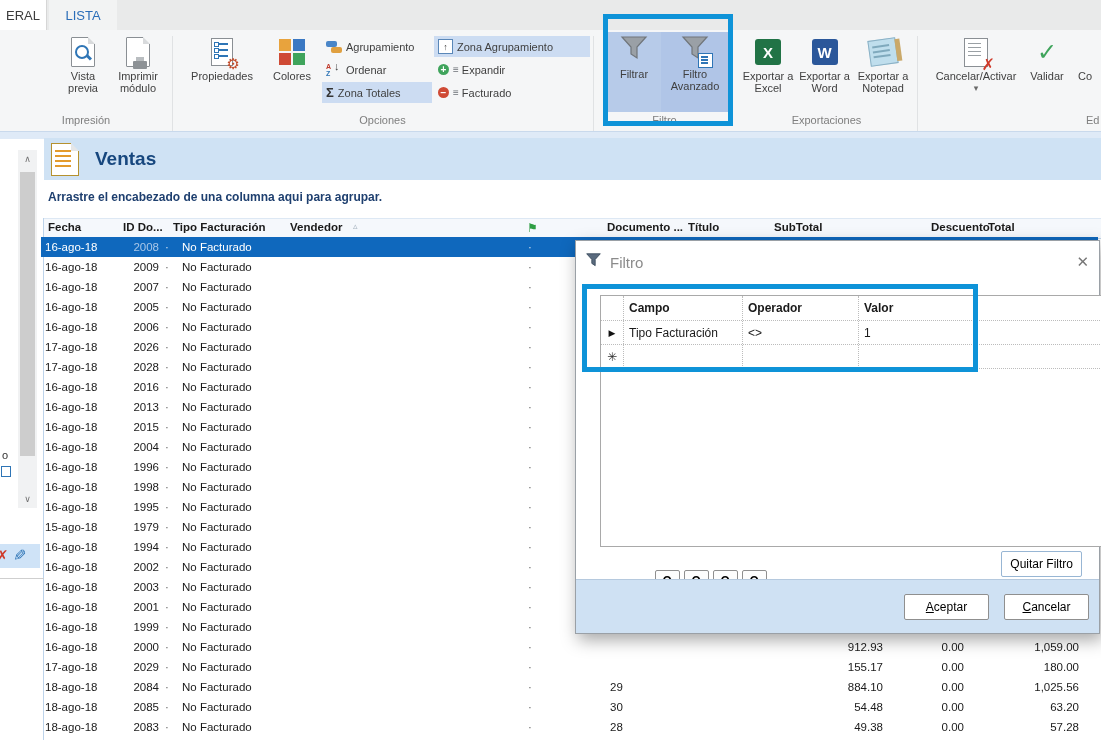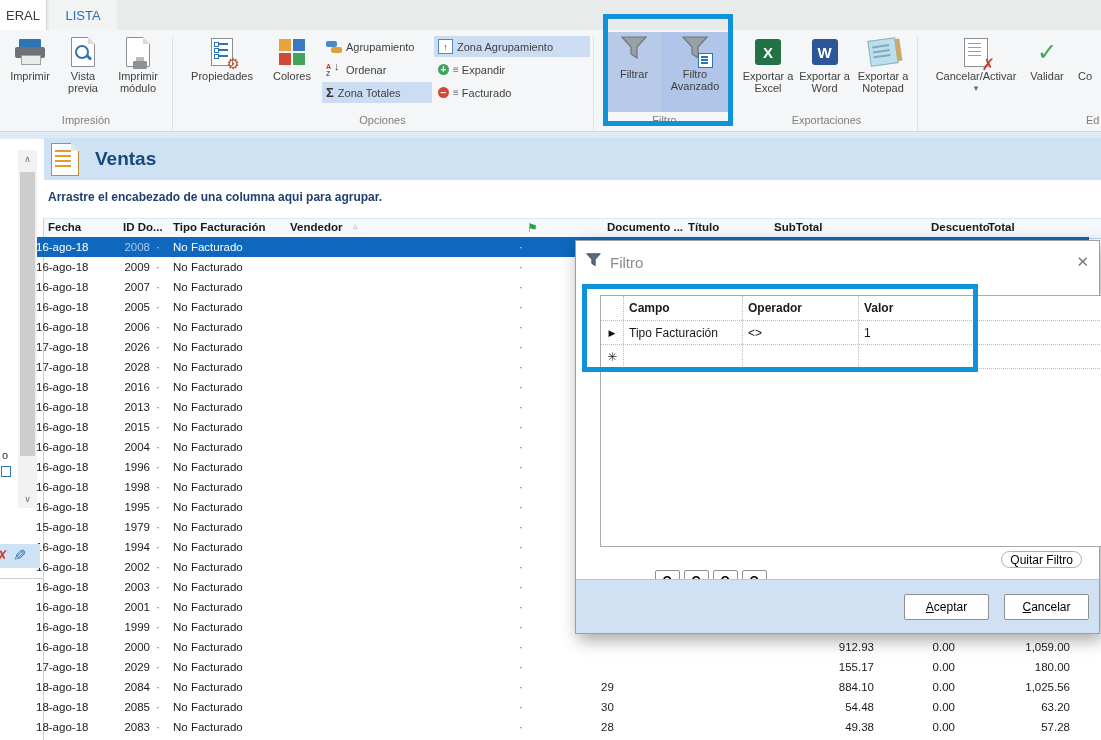--- a/index.html
+++ b/index.html
@@ -75,21 +75,21 @@
   .vdoc{width:26px;height:31px;background:#fff;border:1.5px solid #b5912f;margin-left:7px;position:relative;}
   .vdoc .fold{position:absolute;right:-1px;top:-1px;border-left:8px solid #e4e6e8;border-top:8px solid #cfe2f4;width:0;height:0;}
   .vdoc .ln{position:absolute;left:3px;width:16px;height:2px;background:#e39b2d;}
   .pagetitle{font-size:19px;font-weight:bold;color:#17477e;margin-left:16px;}
   .hint{left:48px;top:190px;font-size:12px;font-weight:bold;color:#1e3f6f;}
   
   .gridheader{left:44px;top:218px;width:1057px;height:19px;background:#f5f8fc;
               border-top:1px solid #dde8f4;border-bottom:1px solid #c2d6ea;font-size:11.5px;font-weight:bold;}
   .gridheader span{position:absolute;top:2px;white-space:nowrap;}
   .gridleftline{left:43px;top:218px;width:1px;height:522px;background:#bdd3ea;}
-  .rows{left:32px;top:237px;width:1057px;height:503px;overflow:hidden;}
+  .rows{left:41px;top:237px;width:1057px;height:503px;overflow:hidden;}
   .grid-row{position:relative;height:20px;font-size:11.5px;}
   .grid-row span{position:absolute;top:0;line-height:20px;white-space:nowrap;}
   .c-fecha{left:4px;}
   .c-id{left:74px;width:44px;text-align:right;}
   .c-dot1{left:124px;color:#666;}
   .c-tipo{left:141px;}
   .c-dot2{left:487px;color:#666;}
   .c-doc{left:569px;}
   .c-sub{left:700px;width:142px;text-align:right;}
   .c-desc{left:846px;width:77px;text-align:right;}
@@ -125,21 +125,21 @@
   .w-campo{width:119px;} .w-oper{width:116px;} .w-valor{width:117px;} .w-rest{flex:1;border-right:none;}
   .marker{font-size:9px;color:#111;}
   .marker2{font-size:12px;color:#333;}
   .filterby{position:absolute;left:8px;top:309px;height:26px;display:flex;align-items:flex-end;
             border-bottom:3px solid #f97316;padding-right:10px;margin-top:16px;}
   .filterby .cap{font-size:12px;font-weight:bold;margin:0 10px 0 4px;}
   .obtn{width:25px;height:22px;margin-right:4px;background:#fdfdfd;border:1px solid #8f8f8f;border-radius:2px;
         font-size:12px;font-weight:bold;font-family:inherit;}
   .btn{background:#fff;border:1px solid #8f8f8f;border-radius:2px;font-size:12px;font-family:inherit;
        display:flex;align-items:center;justify-content:center;}
-  .quitar{position:absolute;right:17px;top:310px;height:17px;padding:0 8px;border-color:#98b6d4;border-radius:11px;}
+  .quitar{position:absolute;right:17px;top:310px;height:26px;padding:0 8px;border-color:#98b6d4;}
   .dfooter{position:absolute;left:0;top:338px;width:100%;height:54px;background:#cfe1f3;border-top:1px solid #b5c9de;box-sizing:border-box;}
   .asignar{position:absolute;left:10px;top:14px;width:163px;height:26px;}
   .aceptar{position:absolute;left:328px;top:14px;width:85px;height:26px;}
   .cancelar{position:absolute;left:428px;top:14px;width:85px;height:26px;}
   .u{text-decoration:underline;}
   
   .fun{position:relative;}
   .fun .mini{position:absolute;right:-3px;bottom:-2px;width:13px;height:13px;background:#fff;border:1.5px solid #2e75b6;}
   .fun .mini i{position:absolute;left:2px;height:1.5px;width:7px;background:#2e75b6;}
 </style>
@@ -153,30 +153,20 @@
   <div class="tab tab-lista">
       <span>LISTA</span>
     </div>
 </div>
 
 <div class="abs ribbon">
   <div class="rsep" style="left:172px;"></div>
   <div class="rsep" style="left:593px;"></div>
   <div class="rsep" style="left:917px;"></div>
 
-  <div class="lbtn" style="left:2px;width:56px;">
-    <span class="ica">
-        <span class="ic printer">
-          <i class="p1 abs"></i>
-          <i class="p2 abs"></i>
-          <i class="p3 abs"></i>
-        </span>
-      </span>
-    <span class="lbl">Imprimir</span>
-  </div>
   <div class="lbtn" style="left:108px;width:60px;">
     <span class="ica">
         <span class="doc">
           <i class="fold"></i>
           <i class="miniprn"></i>
         </span>
       </span>
     <span class="lbl">Imprimir módulo</span>
   </div>
   <div class="lbtn" style="left:58px;width:50px;">

